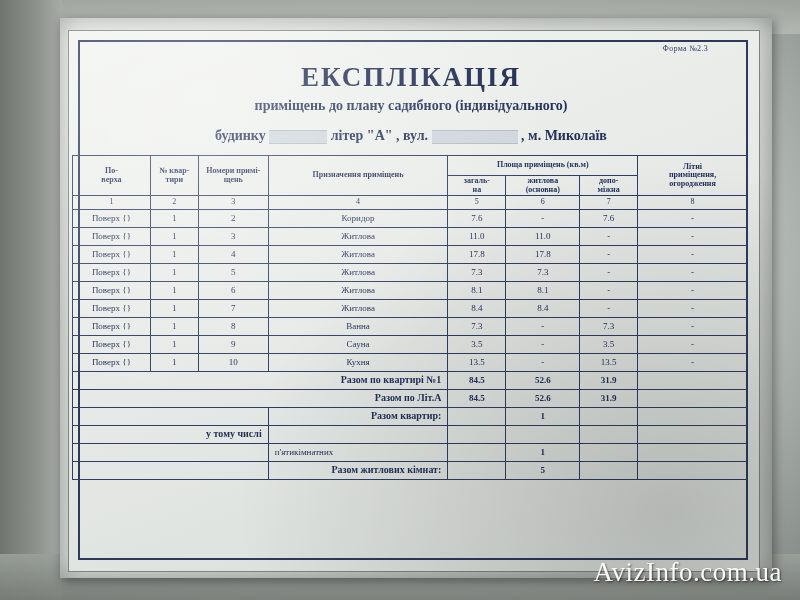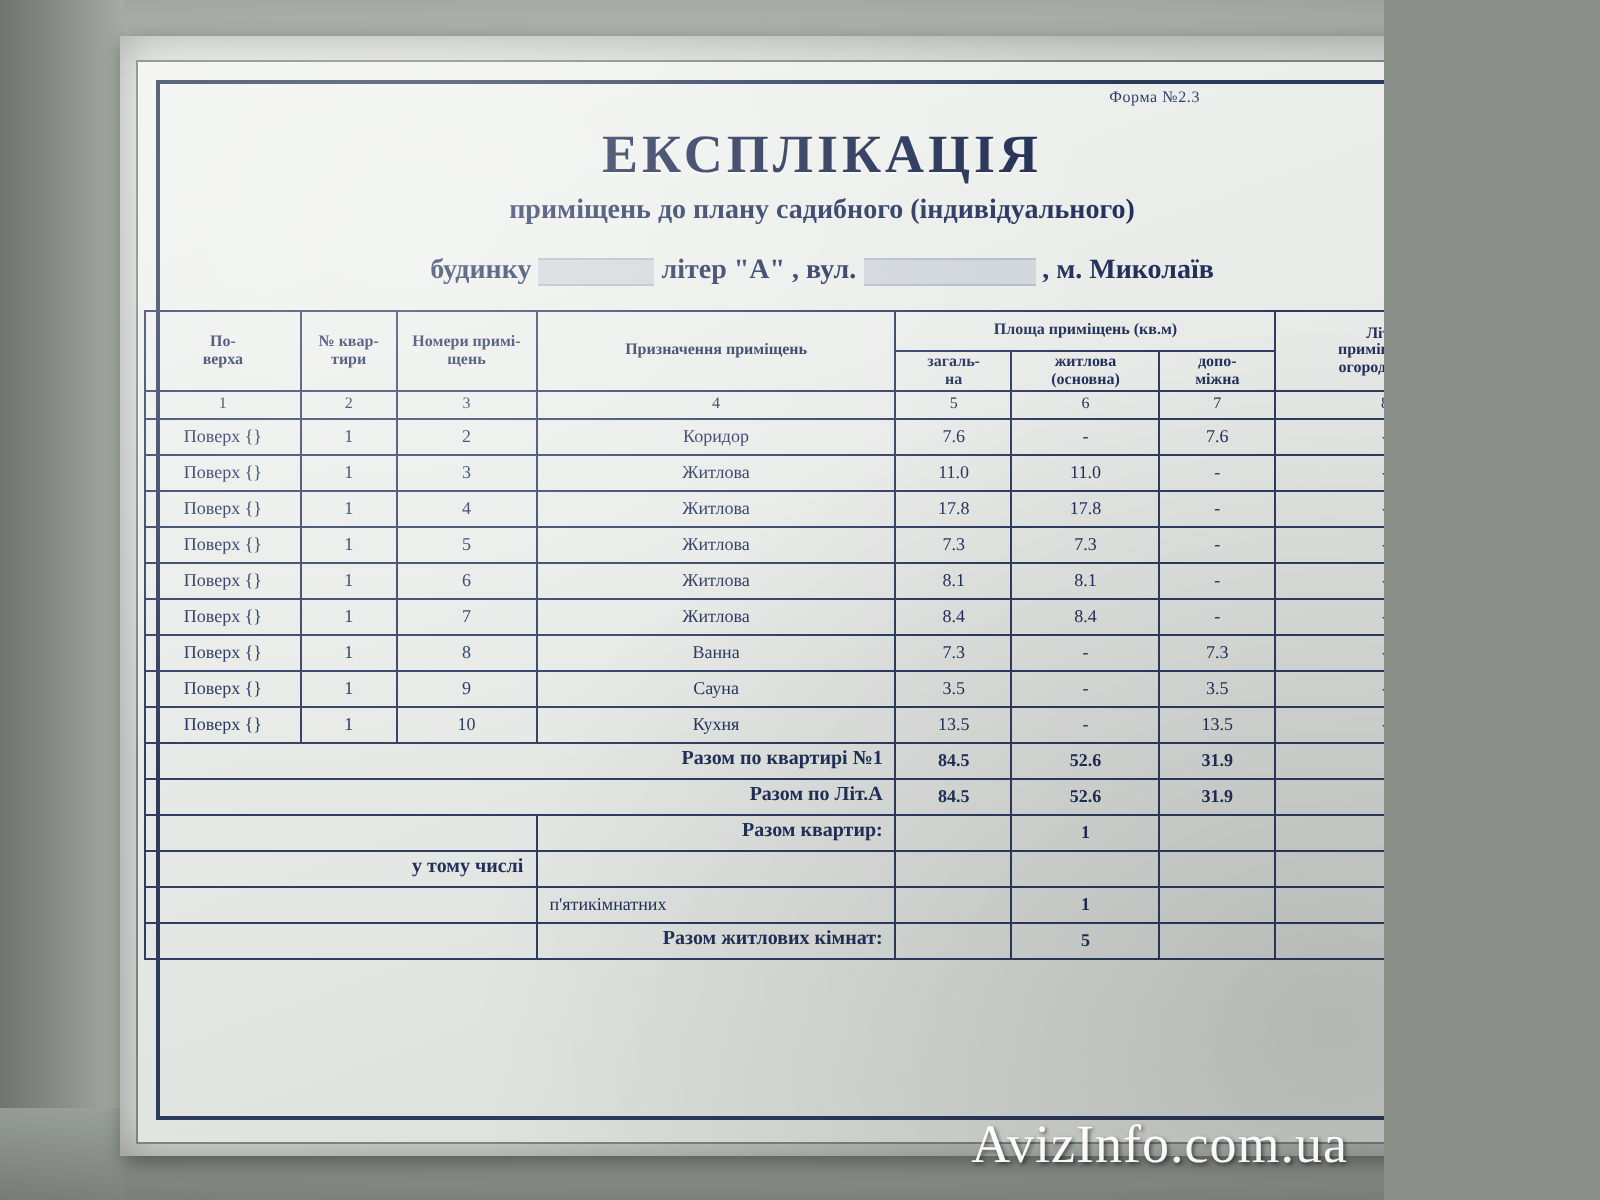--- a/index.html
+++ b/index.html
@@ -2,21 +2,21 @@
 <html><head>
 <meta charset="utf-8">
 <style>
   html,body{margin:0;padding:0;}
   body{
     width:800px;height:600px;overflow:hidden;
     background:#8a8f8a;
     font-family:"Liberation Serif", serif;
   }
   .photo{
-    position:relative;width:692px;height:600px;
+    position:relative;width:800px;height:600px;
     background:
       radial-gradient(ellipse at 48% 42%, #dfe3e0 0%, #cfd4d1 38%, #b9bfbb 62%, #9aa09c 82%, #7f8683 100%);
     overflow:hidden;
   }
   
   .wall-left{position:absolute;left:0;top:0;width:62px;height:600px;
     background:linear-gradient(90deg,#6f746f 0%,#8e938d 60%,#a7aca6 100%);}
   .wall-top{position:absolute;left:0;top:0;width:800px;height:34px;
     background:linear-gradient(180deg,#9fa49e 0%,#b6bbb5 100%);opacity:.85;}
   .wall-bottom{position:absolute;left:0;bottom:0;width:800px;height:46px;

